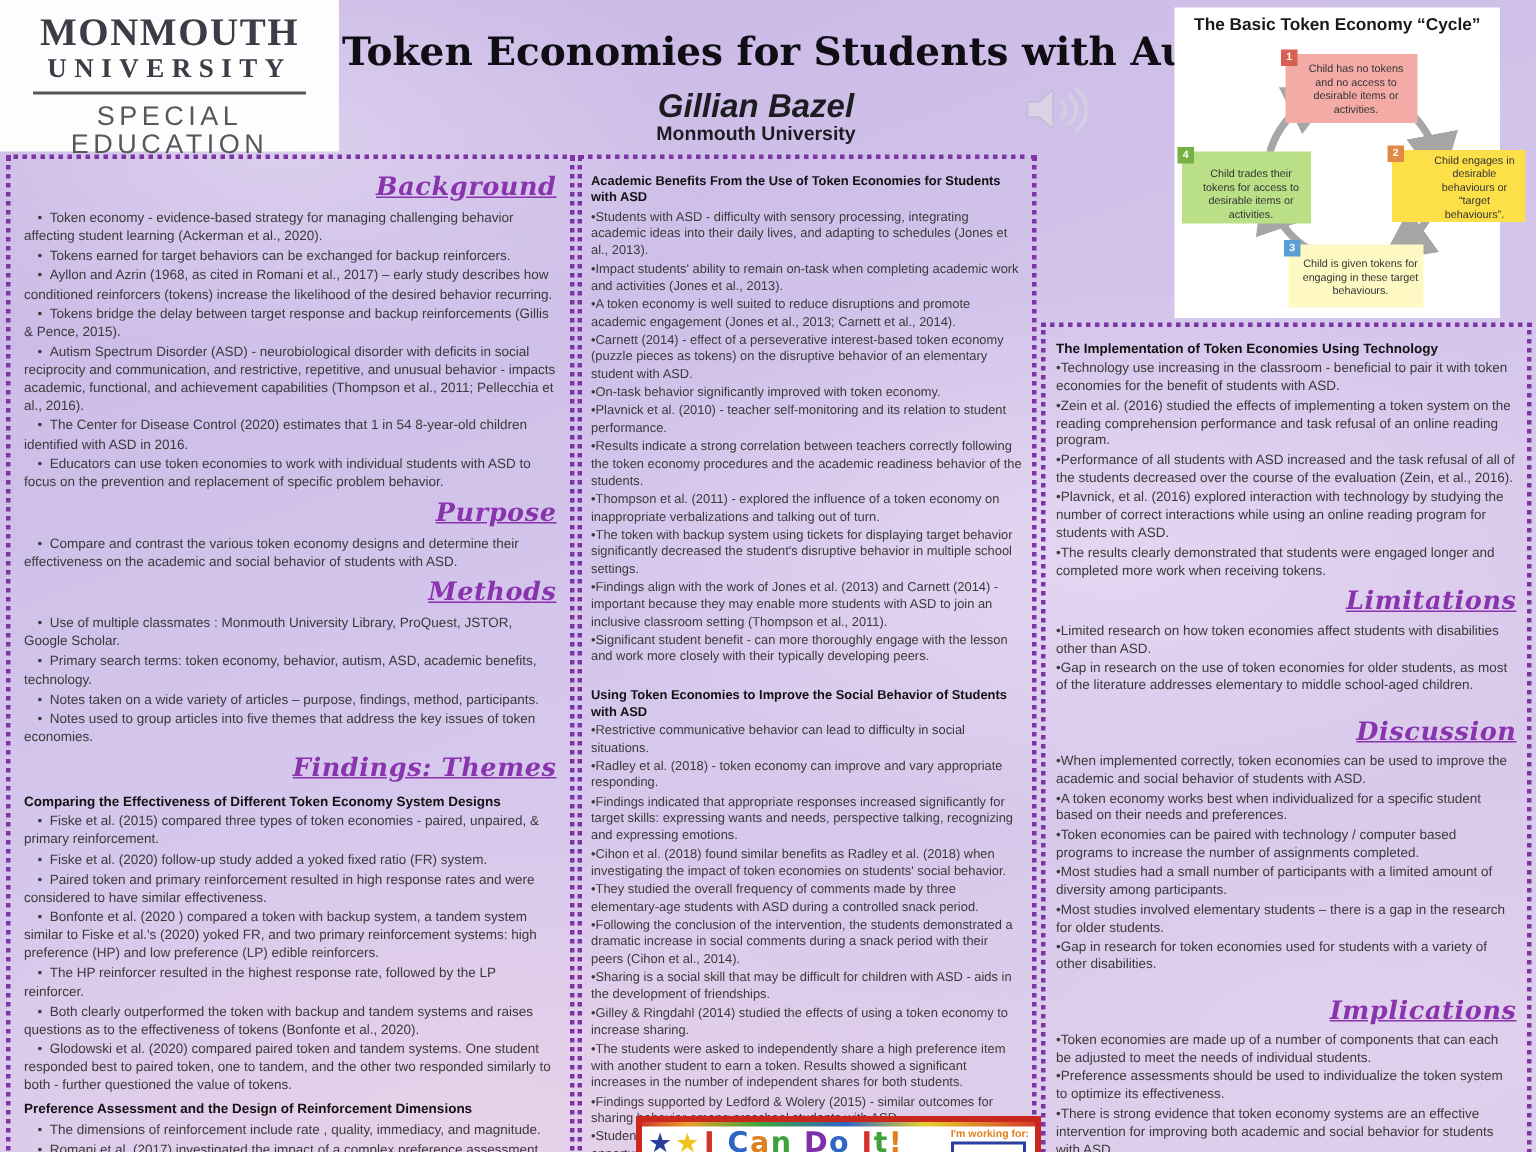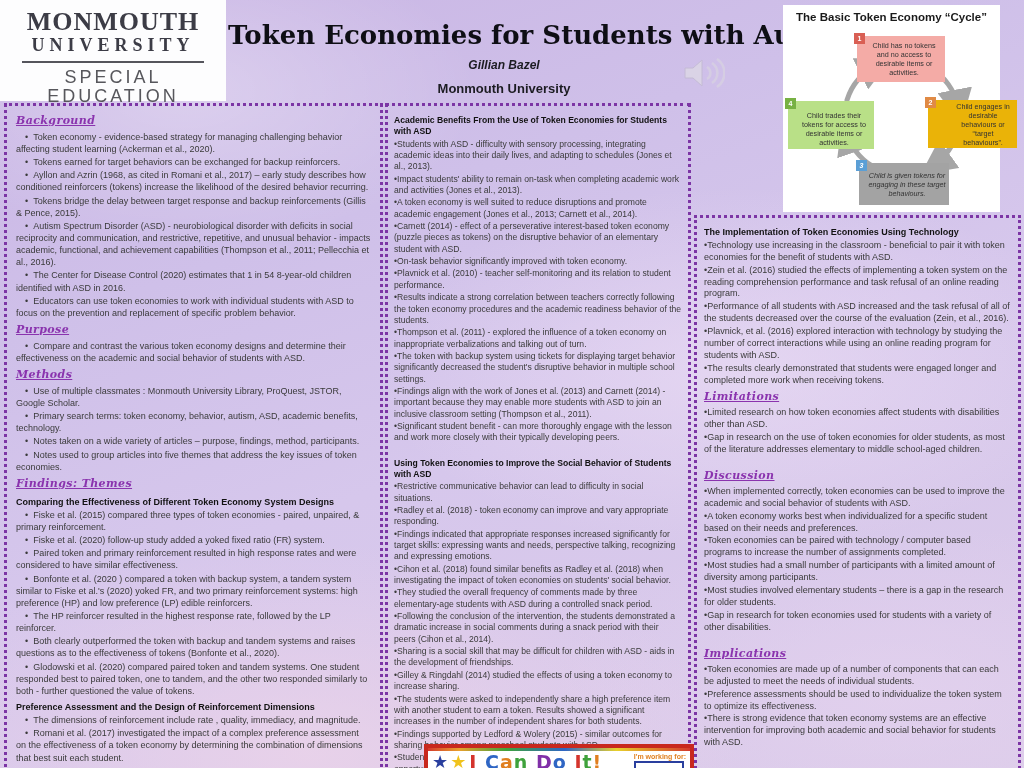--- a/index.html
+++ b/index.html
@@ -13,42 +13,42 @@
       radial-gradient(ellipse 500px 240px at 88% 90%, rgba(231,213,240,0.55), transparent 70%),
       linear-gradient(160deg,#c9b5e4 0%,#cfc0e9 30%,#d6c7ec 55%,#dbcbe9 100%);
   }
   
   #logo-box{position:absolute;left:0;top:0;width:226px;height:101px;background:#fdfdfe;text-align:center;padding-top:9px;box-sizing:border-box;}
   .logo-l1{font-family:"Liberation Serif",serif;font-size:26px;font-weight:600;letter-spacing:1px;color:#3c3c46;line-height:1.0;}
   .logo-l2{font-family:"Liberation Serif",serif;font-size:18px;font-weight:600;letter-spacing:5px;color:#3c3c46;line-height:1.15;}
   .logo-rule{width:182px;border-top:2px solid #55555c;margin:5px auto 5px auto;}
   .logo-l3{font-family:"Liberation Sans",sans-serif;font-size:18px;letter-spacing:3px;color:#57575c;line-height:1.1;}
   #title{position:absolute;left:228px;top:20px;width:552px;text-align:center;font-family:"DejaVu Serif",serif;font-weight:bold;font-size:26px;color:#0e0e14;white-space:nowrap;}
-  #author{position:absolute;left:228px;top:58px;width:552px;text-align:center;font-size:12px;font-weight:bold;font-style:italic;color:#1c1c22;}
+  #author{position:absolute;left:228px;top:58px;width:552px;text-align:center;font-size:22px;font-weight:bold;font-style:italic;color:#1c1c22;}
   #affiliation{position:absolute;left:228px;top:81px;width:552px;text-align:center;font-size:13px;font-weight:bold;color:#1c1c22;}
   #speaker{position:absolute;left:683px;top:56px;width:42px;height:34px;opacity:0.85;}
   
   #diagram{position:absolute;left:783px;top:5px;width:217px;height:207px;background:#ffffff;box-sizing:border-box;}
   #diagram-title{position:absolute;left:0;top:6px;width:100%;text-align:center;font-size:11.5px;font-weight:bold;color:#1a1a1a;}
   #cycle-arrows{position:absolute;left:0;top:8px;width:238px;height:199px;}
   .step{position:absolute;display:flex;align-items:center;justify-content:center;text-align:center;
         font-size:7.2px;line-height:1.25;color:#333;padding:2px 3px 2px 9px;box-sizing:border-box;}
   .step .tag{position:absolute;left:-3px;top:-3px;width:11px;height:11px;line-height:11px;text-align:center;
         color:#fff;font-size:7px;font-weight:bold;padding:0;}
   #step1{left:74px;top:31px;width:88px;height:46px;}
   #step2{left:145px;top:95px;width:89px;height:48px;}
   #step3{left:76px;top:158px;width:90px;height:42px;}
   #step4{left:5px;top:96px;width:86px;height:48px;}
   
   .col{position:absolute;box-sizing:border-box;border:3px dotted #7c35a5;overflow:hidden;}
   #col-left{left:4px;top:103px;width:379px;height:690px;padding:4px 9px 4px 9px;font-size:9px;line-height:1.35;}
   #col-mid{left:385px;top:103px;width:306px;height:690px;padding:5px 6px;font-size:8.6px;line-height:1.32;}
   #col-right{left:694px;top:215px;width:327px;height:578px;padding:5px 7px;font-size:9px;line-height:1.32;}
-  .blk-h{text-align:left;font-family:"DejaVu Serif",serif;font-style:italic;font-weight:bold;
-         font-size:11px;color:#8a33ae;margin:4px 0 2px 0;letter-spacing:0.4px;}
+  .blk-h{text-align:right;font-family:"DejaVu Serif",serif;font-style:italic;font-weight:bold;
+         font-size:17px;color:#8a33ae;margin:4px 0 2px 0;letter-spacing:0.4px;}
   .blk-h span{text-decoration:underline;}
   .blk-b{font-weight:bold;color:#121212;margin:4px 0 1px 0;}
   .blk-p{color:#3a3a3a;margin:0 0 1px 0;}
   .blk-gap{height:9px;}
   #col-left .blk-p{text-indent:9px;}
   #col-left .blk-p::before{content:"•\00a0\00a0";}
   #col-mid .blk-p::before, #col-right .blk-p::before{content:"•";}
   
   #board{position:absolute;left:424px;top:744px;width:270px;height:110px;background:#ffffff;
          border:4px solid #c8281e;box-sizing:border-box;z-index:5;}
@@ -100,25 +100,25 @@
         <path d="M147,55 A57,57 0 0 1 175,94" marker-end="url(#ah)"></path>
         <path d="M174,119 A57,57 0 0 1 152,151" marker-end="url(#ah)"></path>
         <path d="M95,156 A57,57 0 0 1 65,123" marker-end="url(#ah)"></path>
         <path d="M64,87 A57,57 0 0 1 93,53" marker-end="url(#ah)"></path>
       </g>
     </svg>
     <div class="step" id="step1" style="background: rgb(244, 171, 166);">
         <span class="tag" style="background: rgb(217, 95, 84);">1</span>
         <span class="step-text">Child has no tokens and no access to desirable items or activities.</span>
       </div>
-    <div class="step" id="step2" style="background: #eab308; padding-left: 24px;">
+    <div class="step" id="step2" style="background: #fde047; padding-left: 24px;">
         <span class="tag" style="background: rgb(224, 138, 69);">2</span>
         <span class="step-text">Child engages in desirable behaviours or “target behaviours”.</span>
       </div>
-    <div class="step" id="step3" style="background: #a3a3a3; font-style: italic;">
+    <div class="step" id="step3" style="background: #fef9c3;">
         <span class="tag" style="background: rgb(91, 159, 214);">3</span>
         <span class="step-text">Child is given tokens for engaging in these target behaviours.</span>
       </div>
     <div class="step" id="step4" style="background: rgb(185, 224, 135); align-items: flex-end;">
         <span class="tag" style="background: rgb(119, 177, 67);">4</span>
         <span class="step-text">Child trades their tokens for access to desirable items or activities.</span>
       </div>
   </div>
 
   <div id="col-left" class="col">

